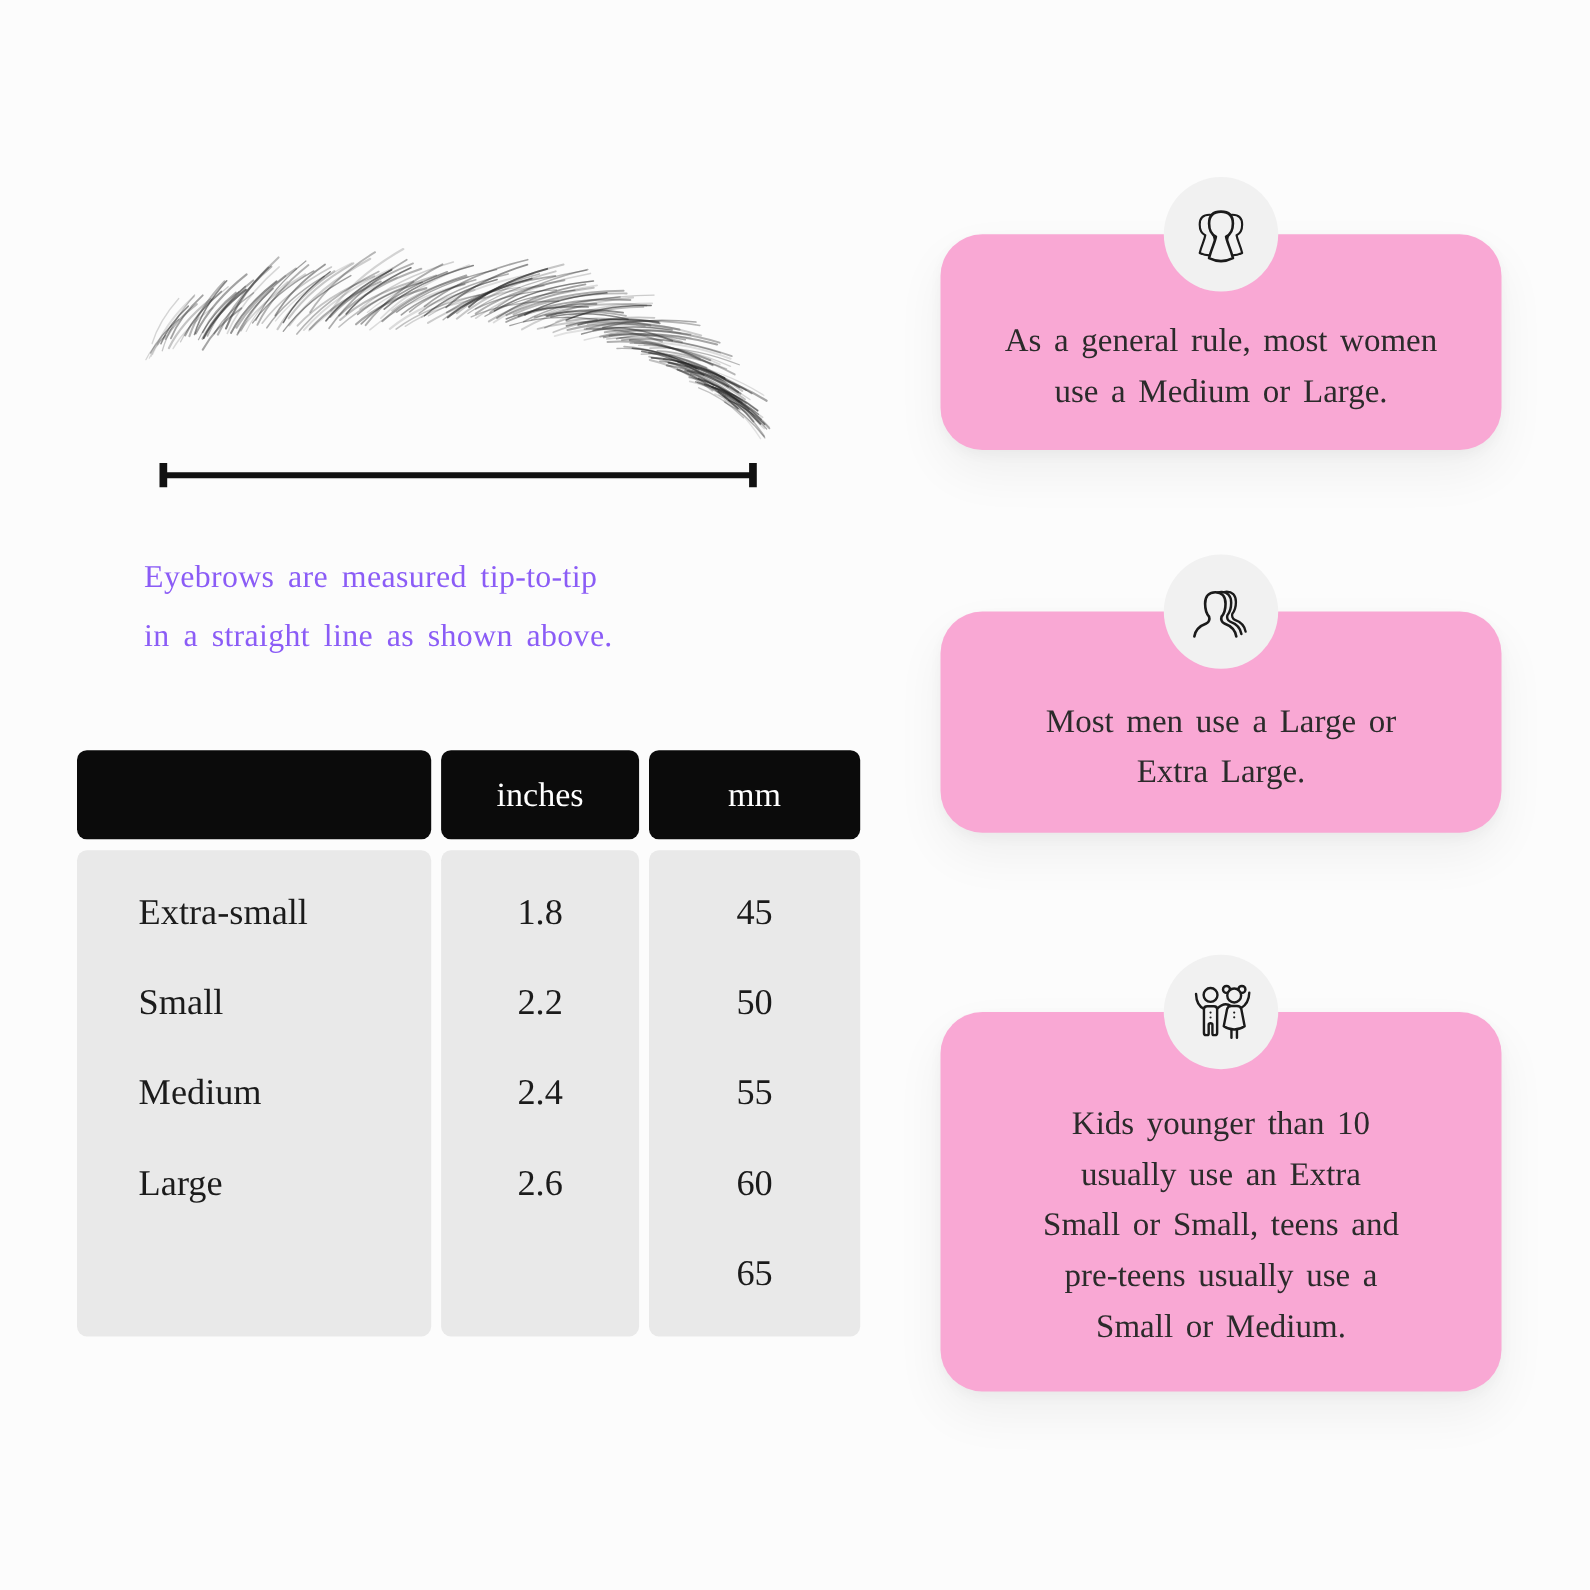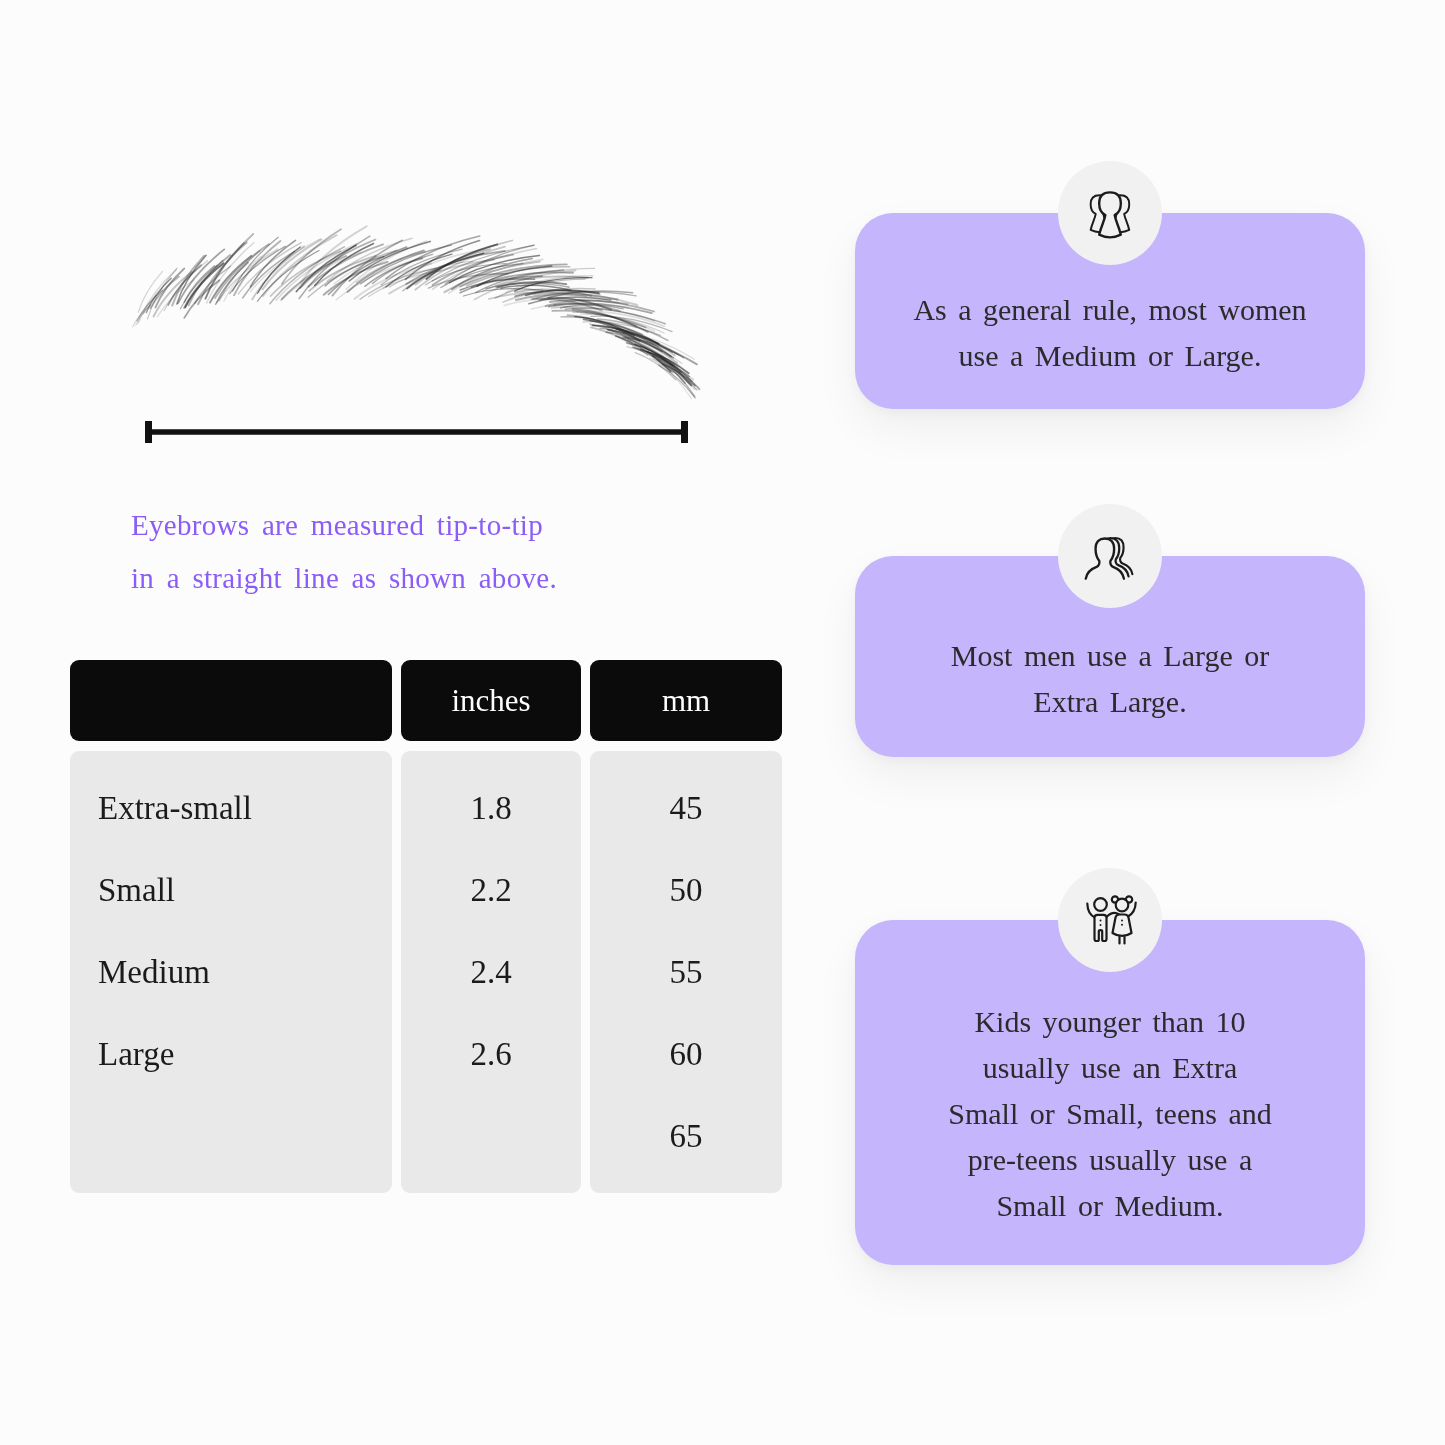--- a/index.html
+++ b/index.html
@@ -7,32 +7,32 @@
     width:1445px;height:1445px;position:relative;overflow:hidden;
     background:#fcfcfc;color:#1e1e1e;
     font-family:"Liberation Serif","DejaVu Serif",serif;
   }
   
   .eyebrow{position:absolute;left:105px;top:236px;width:595px;height:165px;overflow:visible}
   .measure{position:absolute;left:144px;top:419px}
   .caption{position:absolute;left:131px;top:499px;font-size:29px;line-height:53px;
            letter-spacing:.3px;word-spacing:5px;color:#8b5cf6}
   
-  .size-table{position:absolute;left:70px;top:660px}
+  .size-table{position:absolute;left:70px;top:682px}
   .trow{display:flex;gap:9px}
   .col-w1{width:322px}.col-w2{width:180px}.col-w3{width:192px}
   .hc{height:81px;background:#0b0b0b;border-radius:9px;color:#ffffff;font-size:31px;
       display:flex;align-items:center;justify-content:center;word-spacing:3px}
   .tbody{margin-top:10px}
   .bc{background:#e9e9e9;border-radius:9px;padding:16px 0}
   .cell{height:82px;display:flex;align-items:center;justify-content:center;
         font-size:33px;color:#1b1b1b}
-  .bc-name .cell{justify-content:flex-start;padding-left:28px}
+  .bc-name .cell{justify-content:flex-start;padding-left:56px}
   
-  .card{position:absolute;left:855px;width:510px;background:#c4b5fd;border-radius:38px;
+  .card{position:absolute;left:855px;width:510px;background:#f9a8d4;border-radius:38px;
         box-shadow:0 20px 45px rgba(0,0,0,.055),0 4px 12px rgba(0,0,0,.035)}
   .card-1{top:213px;height:196px}
   .card-2{top:556px;height:201px}
   .card-3{top:920px;height:345px}
   .icon-circle{position:absolute;top:-52px;left:50%;transform:translateX(-50%);
                width:104px;height:104px;border-radius:50%;background:#f1f1f1;
                display:flex;align-items:center;justify-content:center}
   .card-text{text-align:center;font-size:30px;line-height:46px;color:#2b2b2b;word-spacing:4px}
   .card-1 .card-text{margin-top:74px}
   .card-2 .card-text{margin-top:77px}

